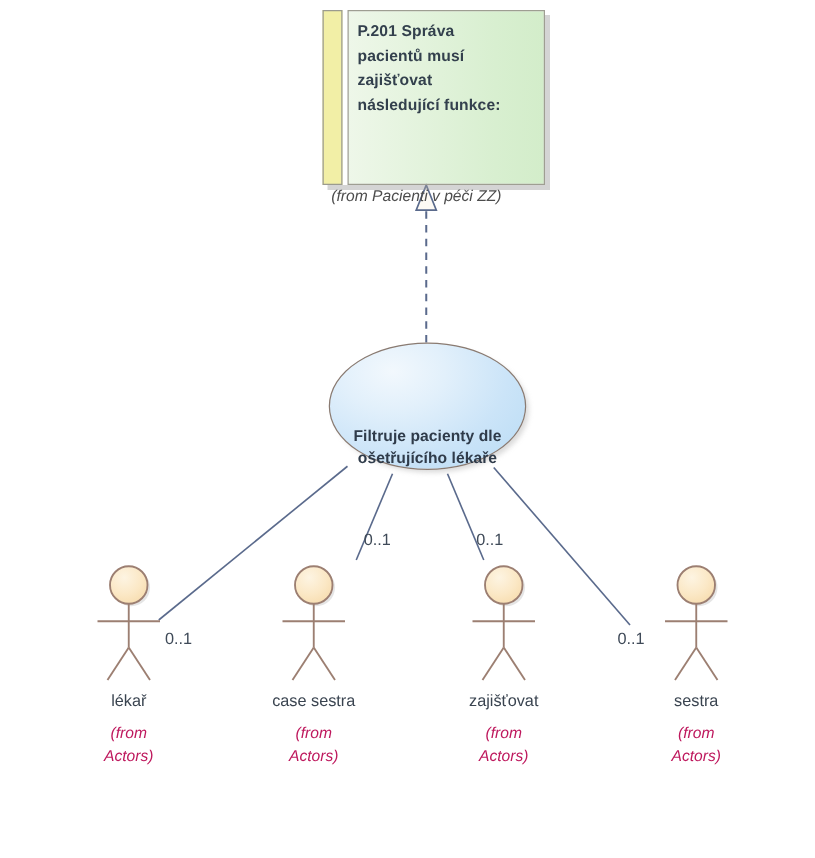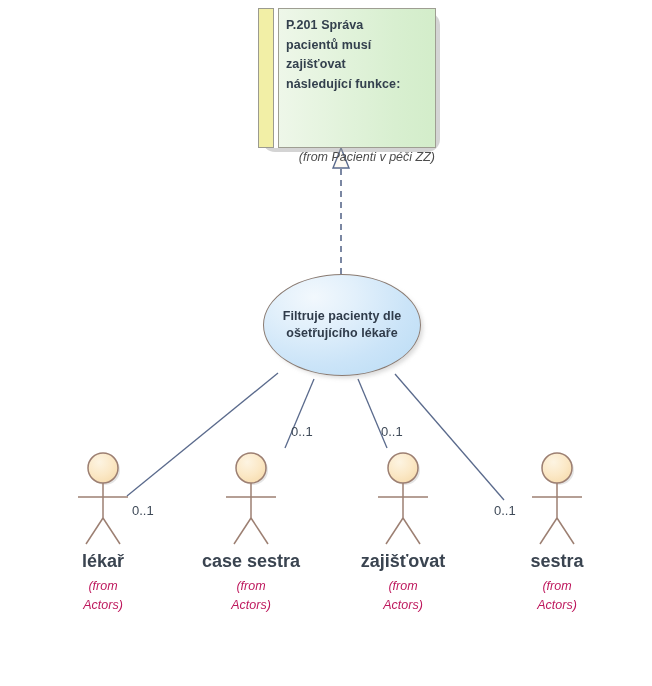--- a/index.html
+++ b/index.html
@@ -25,21 +25,20 @@
 
   
   .req-box {
     position: absolute;
     left: 258px;
     top: 8px;
     width: 178px;
     height: 140px;
     box-sizing: border-box;
     box-shadow: 4px 4px 0 0 rgba(160,160,160,0.45);
-    border-radius: 13px;
   }
   .req-strip {
     position: absolute;
     left: 0; top: 0;
     width: 16px;
     height: 100%;
     box-sizing: border-box;
     background: #f2efa6;
     border: 1px solid #9b9b8f;
   }
@@ -62,41 +61,41 @@
     color: #33404d;
     line-height: 19.5px;
     letter-spacing: 0.1px;
   }
 
   .from-package {
     position: absolute;
     left: 265px;
     top: 150px;
     width: 170px;
-    text-align: right;
+    text-align: left;
     font-size: 12.5px;
     font-style: italic;
     color: #4c4c4c;
     white-space: nowrap;
   }
 
   
   .usecase {
     position: absolute;
     left: 263px;
     top: 274px;
     width: 158px;
     height: 102px;
     box-sizing: border-box;
     border-radius: 50%;
     border: 1.6px solid #8a7b72;
     background: radial-gradient(ellipse at 32% 22%, #f2f8fd 0%, #e2f0fb 28%, #cbe4f8 62%, #b8dbf4 100%);
     box-shadow: 3px 3px 4px -1px rgba(150,150,150,0.35);
     display: flex;
-    align-items: center;
+    align-items: flex-end;
     justify-content: center;
   }
   .usecase-label {
     font-size: 12.5px;
     font-weight: bold;
     color: #2f3b4a;
     text-align: center;
     line-height: 17px;
     padding: 0 8px;
     letter-spacing: 0.05px;
@@ -108,22 +107,22 @@
     width: 110px;
     text-align: center;
   }
   .actor-figure {
     position: relative;
     width: 110px;
     height: 105px;
     margin: 0 auto;
   }
   .actor-name {
-    font-size: 18px;
-    font-weight: bold;
+    font-size: 13px;
+    font-weight: normal;
     color: #3a4450;
     white-space: nowrap;
     line-height: 16px;
   }
   .actor-from {
     margin-top: 8px;
     font-size: 12.5px;
     font-style: italic;
     color: #be185d;
     line-height: 19px;

